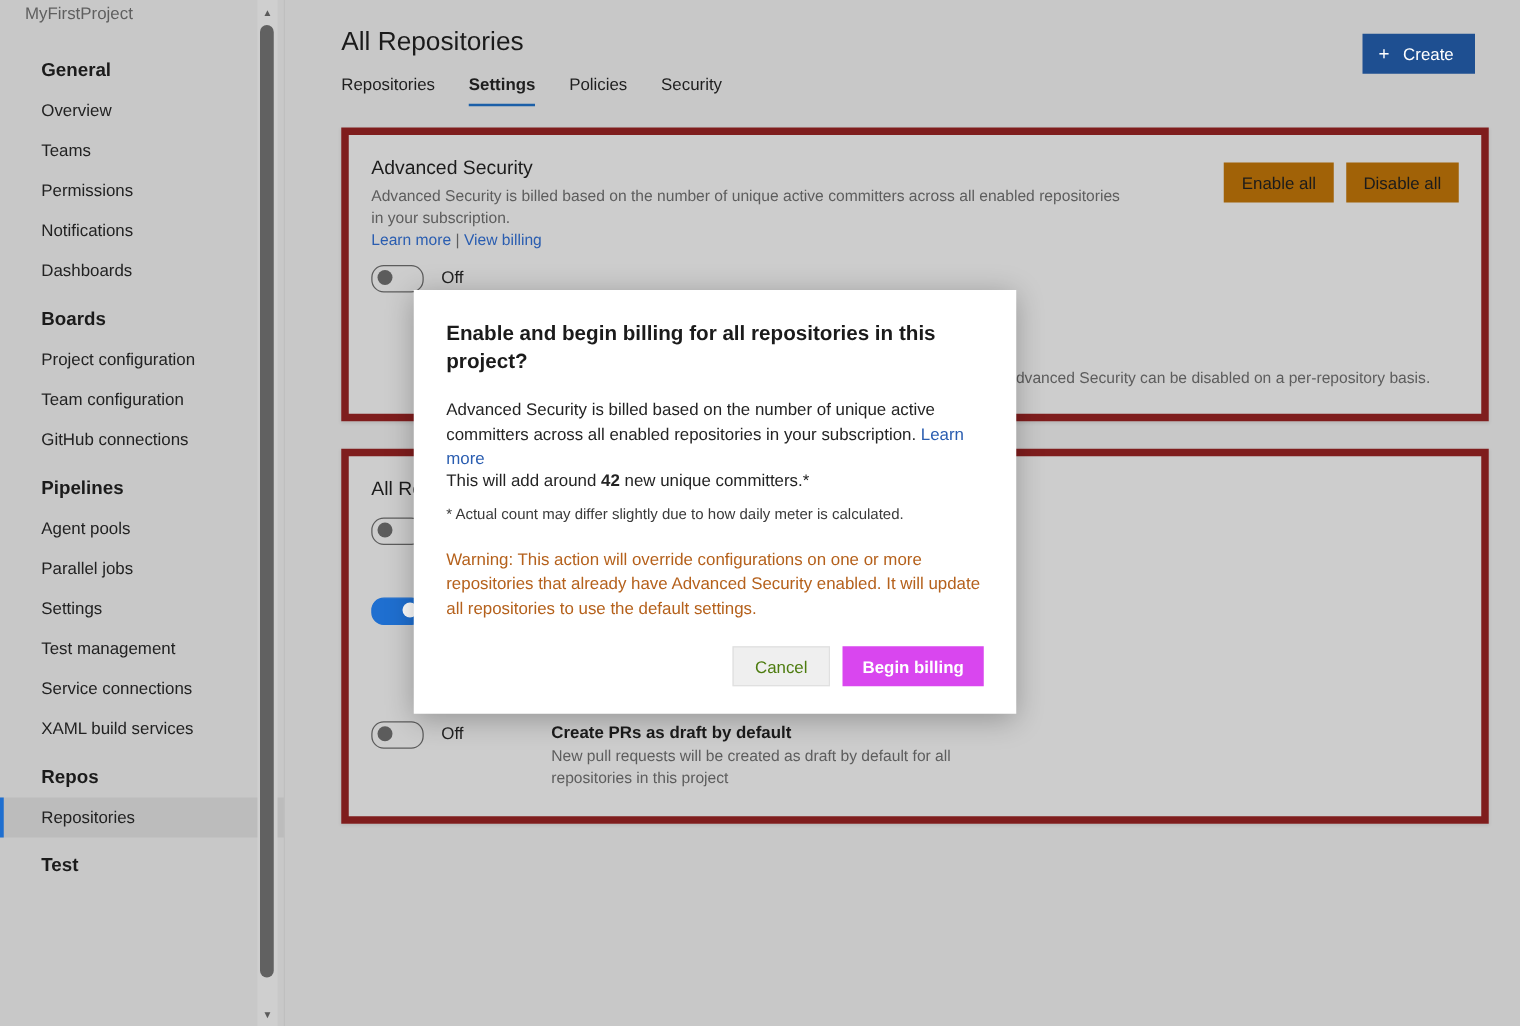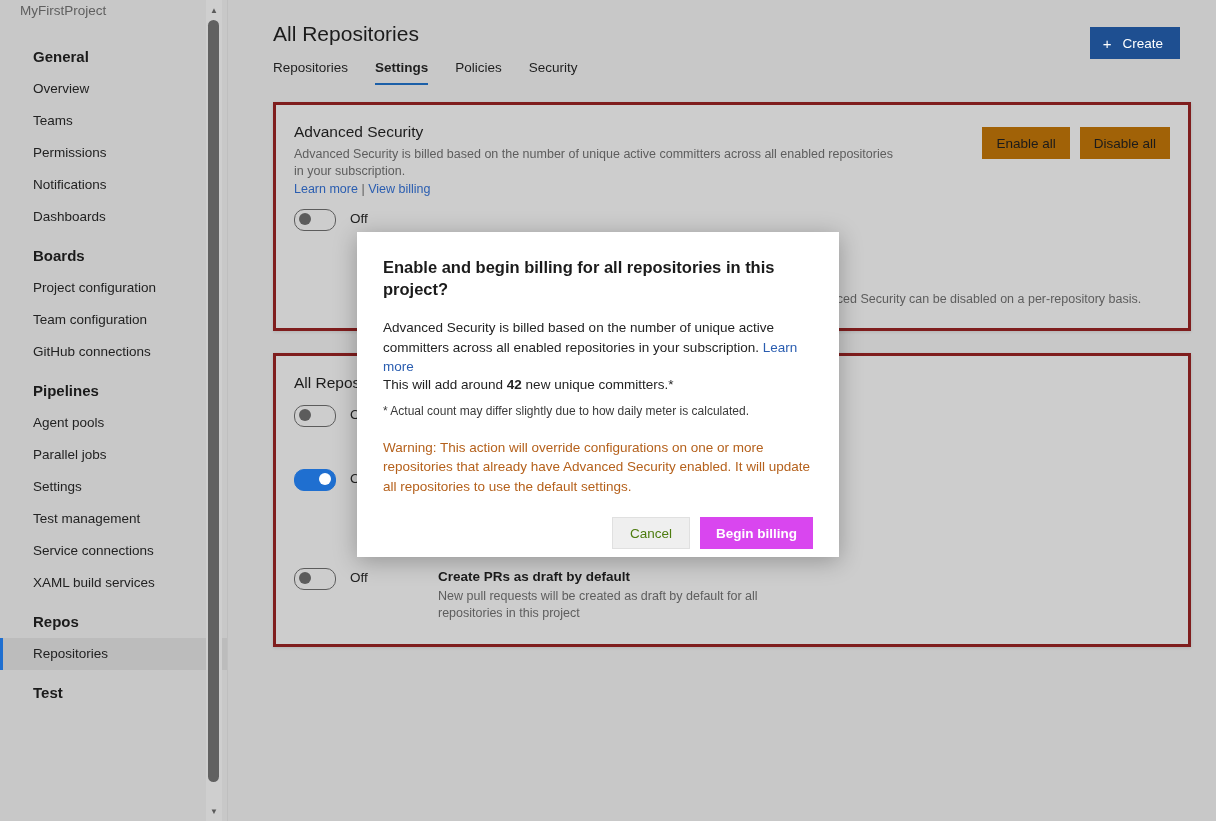--- a/index.html
+++ b/index.html
@@ -146,21 +146,21 @@
     position: absolute;
     left: 0; right: 0; bottom: 0;
     height: 2px;
     background: #1b5fa8;
   }
 
   .card {
     position: relative;
     margin: 0 25px 0 45px;
     background: #cdcdcd;
-    border: 3px solid #7f1d1d;
+    border: 6px solid #7f1d1d;
     box-shadow: 0 1px 3px rgba(0,0,0,0.10);
   }
   #card-advanced-security { margin-top: 17px; padding: 18px 0 20px 0; }
   #card-all-repositories { margin-top: 22px; padding: 18px 0 22px 0; }
 
   .card-head { padding: 0 18px; }
   .card-title {
     font-size: 15.5px;
     color: #1c1c1c;
     font-weight: 400;
@@ -256,25 +256,25 @@
 
   
   .overlay {
     position: absolute;
     inset: 0;
     background: rgba(255,255,255,0.0);
     pointer-events: none;
   }
   .dialog {
     position: absolute;
-    left: 357px; top: 232px;
+    left: 331px; top: 232px;
     width: 482px;
     background: #ffffff;
     box-shadow: 0 4px 22px rgba(0,0,0,0.28);
-    padding: 24px 26px 8px 26px;
+    padding: 24px 26px 22px 26px;
     box-sizing: border-box;
   }
   .dlg-title {
     font-size: 16.5px;
     font-weight: 600;
     color: #1b1b1b;
     line-height: 22px;
   }
   .dlg-p {
     font-size: 13.5px;

